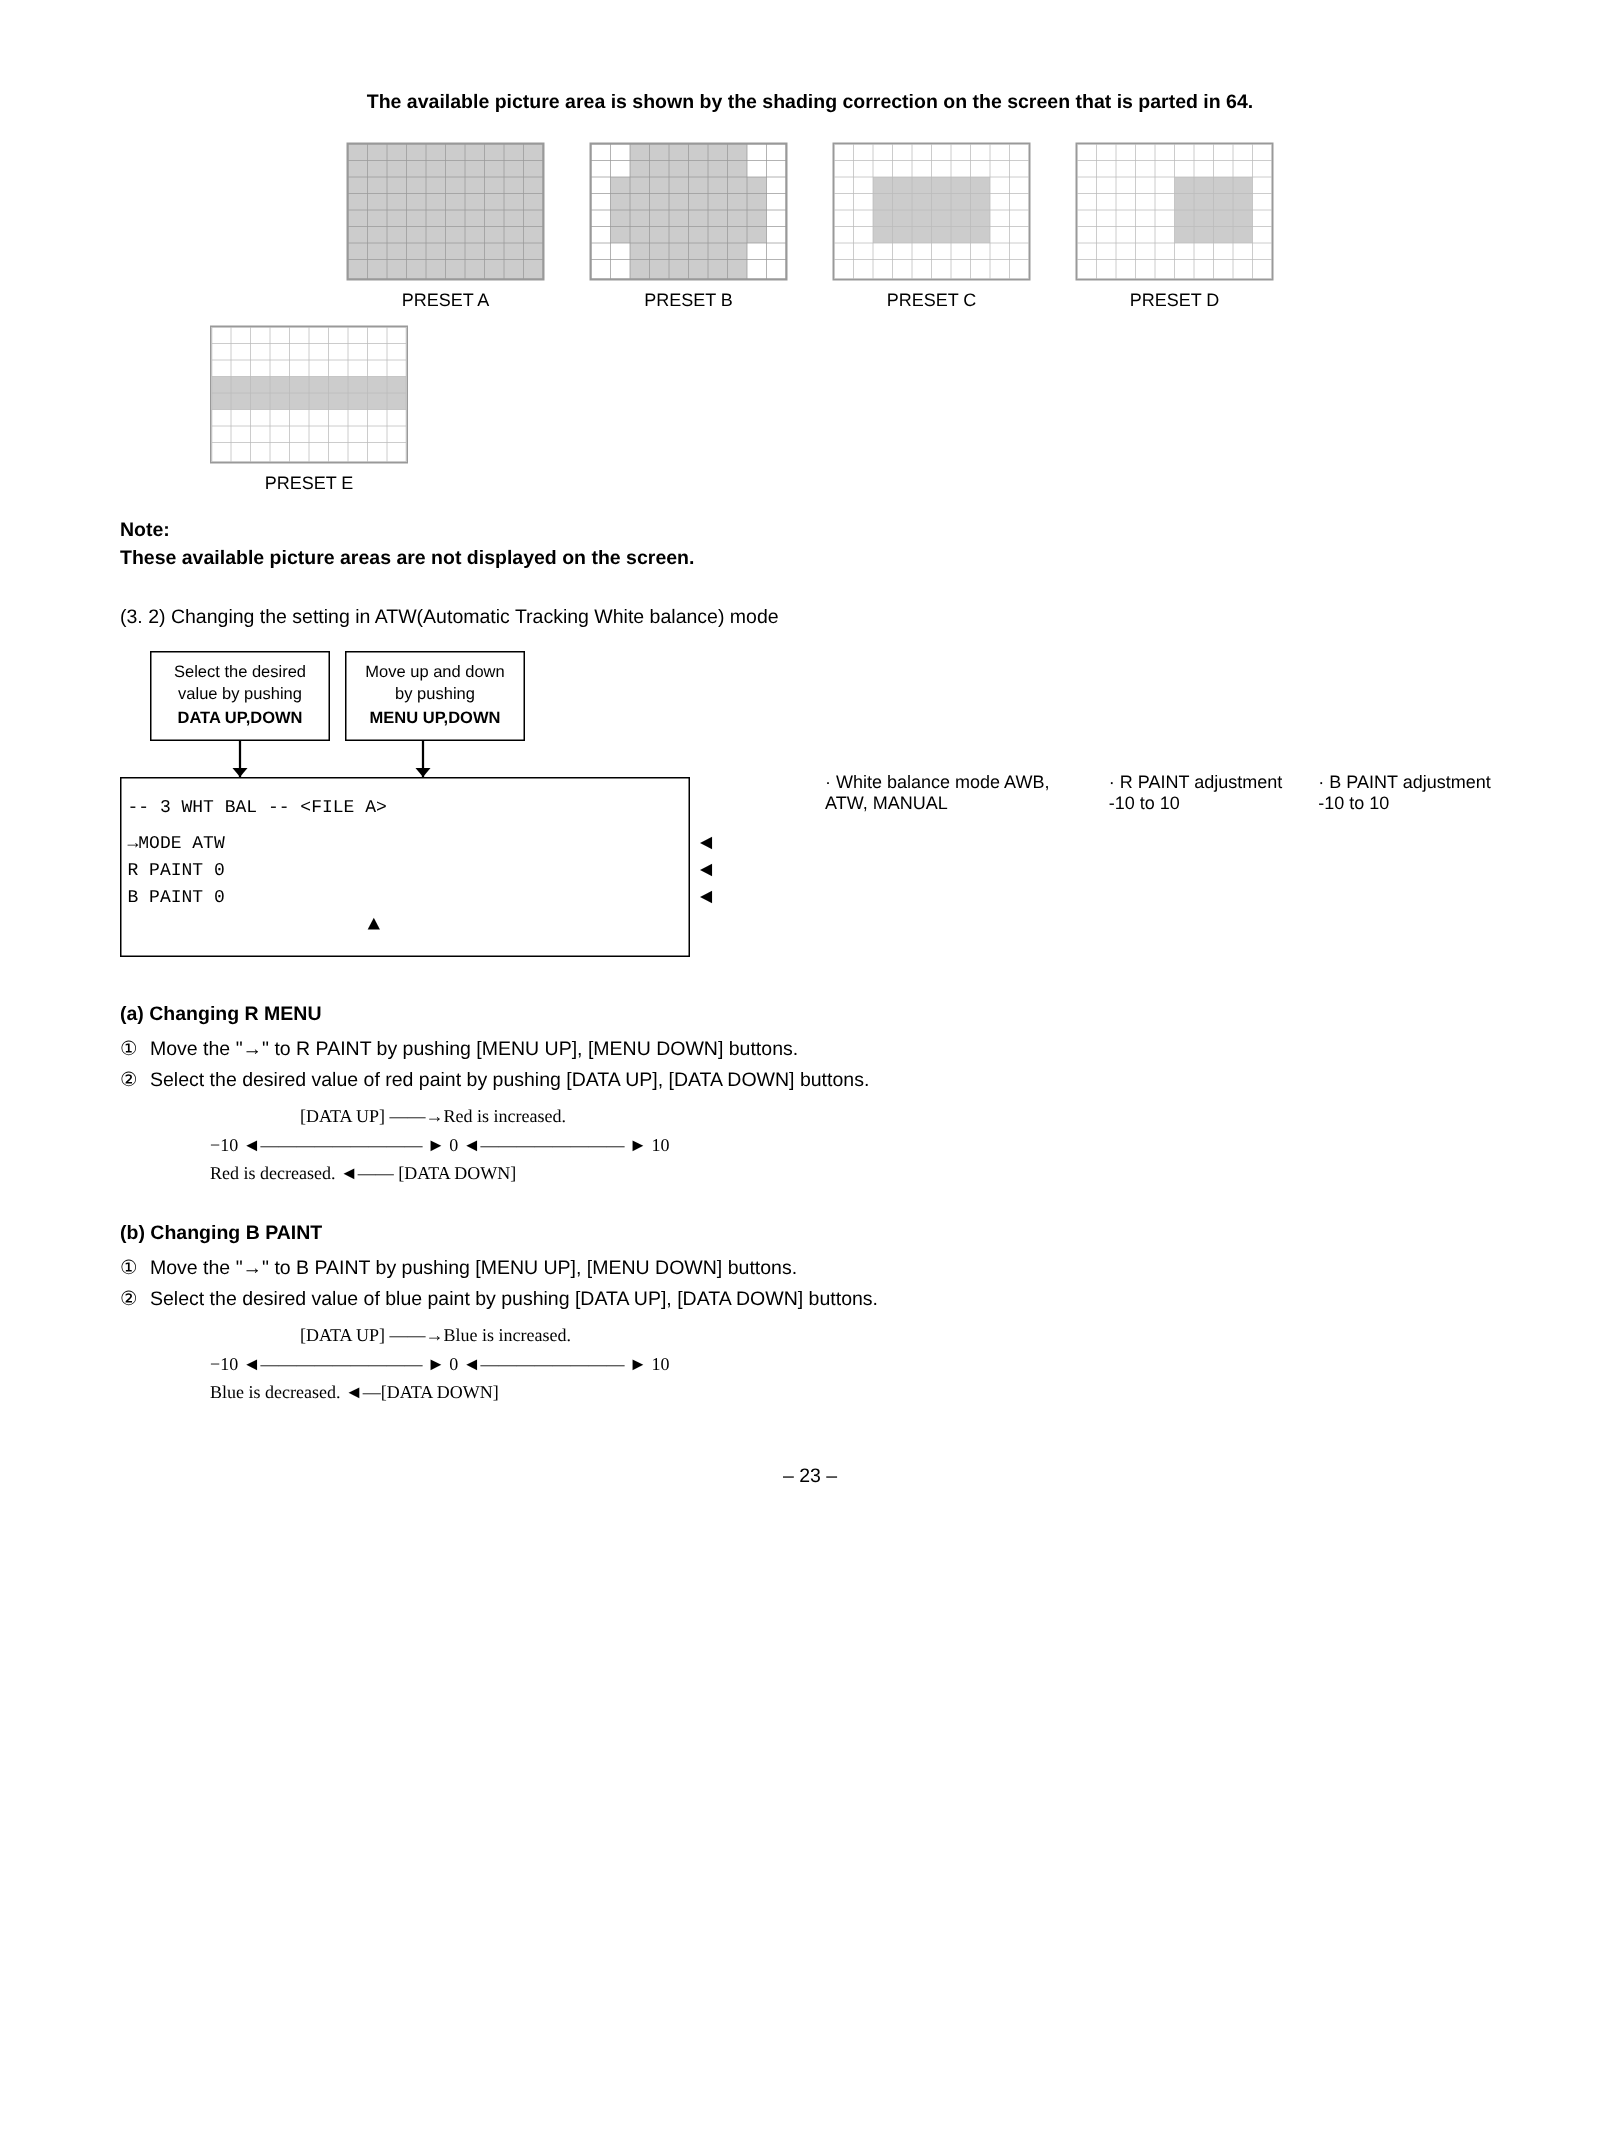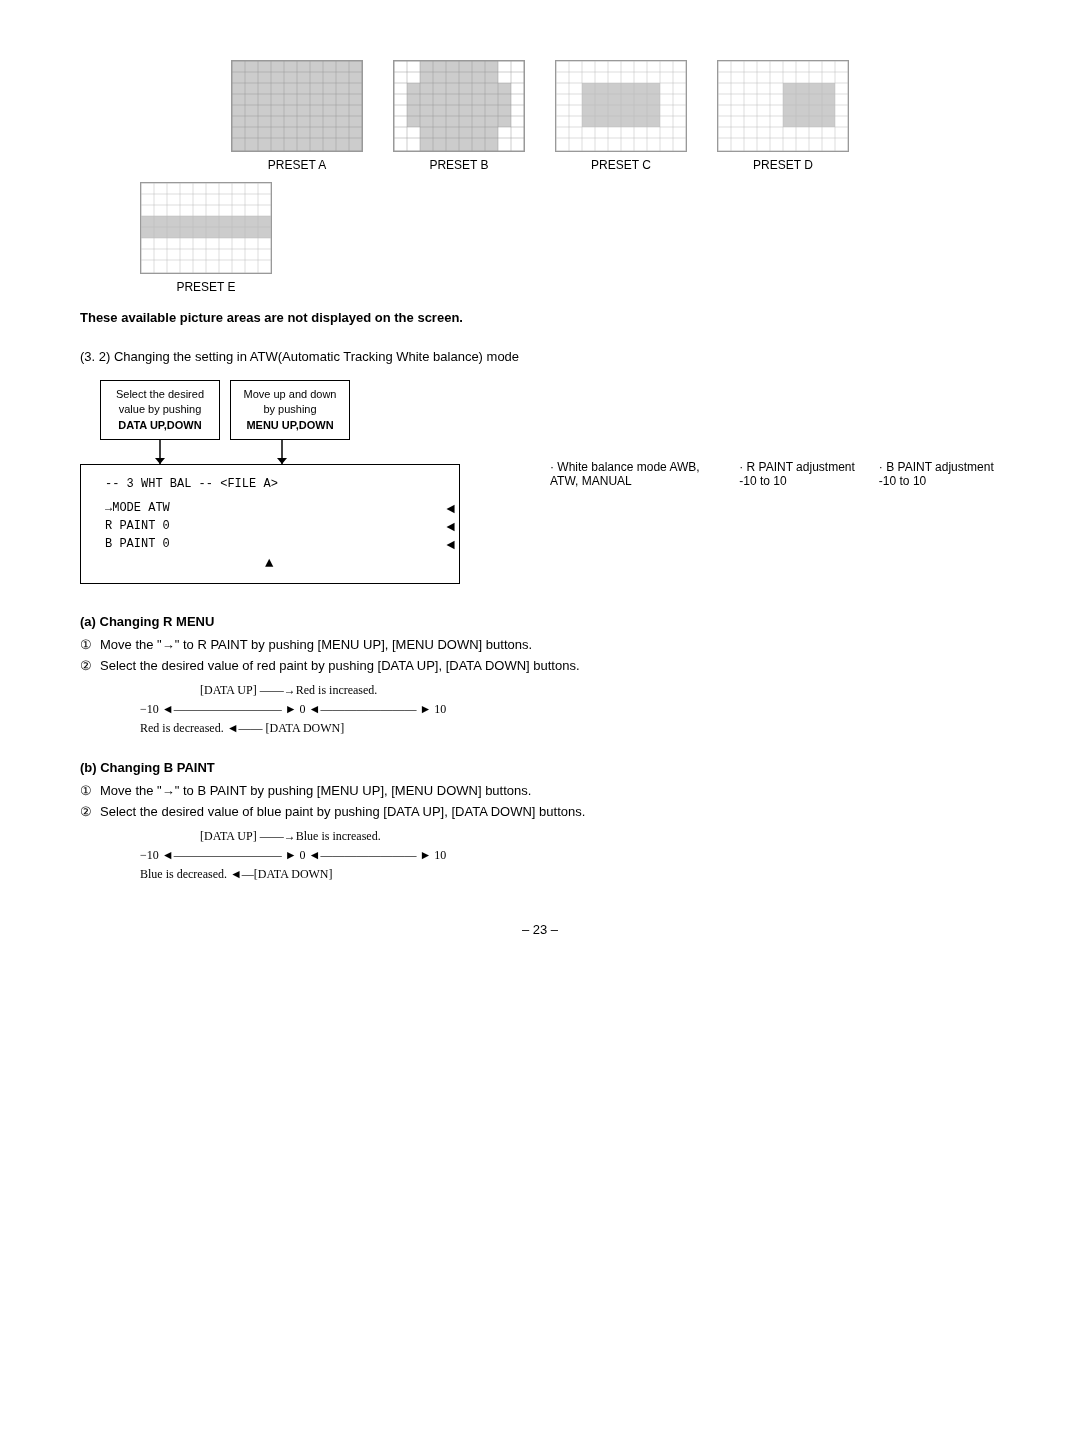--- a/index.html
+++ b/index.html
@@ -86,21 +86,21 @@
       text-align: center;
     }
 
     .callout-box .bold {
       font-weight: bold;
     }
 
     
     .menu-display {
       border: 1px solid #000;
-      padding: 12px 24px;
+      padding: 12px 4px;
       width: 380px;
       margin-top: 0;
       font-size: 12px;
       font-family: 'Courier New', monospace;
       background: #fff;
     }
 
     .menu-display-row {
       margin-bottom: 4px;
     }
@@ -152,20 +152,21 @@
       margin-top: 40px;
       font-size: 13px;
     }
 
   </style>
 </head>
 <body>
 
 <div class="page-content">
 
+  <p class="intro-text">The available picture area is shown by the shading correction on the screen that is parted in 64.</p>
 
   <div class="preset-row">
 
     <div class="preset-item">
       <div class="grid-container">
         <svg class="grid-svg" width="130" height="90">
 
           <rect x="0" y="0" width="130" height="90" fill="#ccc" stroke="none"></rect>
 
           <g stroke="#999" stroke-width="0.5">
@@ -311,20 +312,21 @@
             <line x1="0" y1="77" x2="130" y2="77"></line>
           </g>
           <rect x="0" y="0" width="130" height="90" fill="none" stroke="#bbb" stroke-width="1"></rect>
         </svg>
       </div>
       <span class="preset-label">PRESET E</span>
     </div>
   </div>
 
   <div class="note-section">
+    <p class="note-title">Note:</p>
     <p class="note-body">These available picture areas are not displayed on the screen.</p>
   </div>
 
   <p class="section-title" style="margin-bottom:16px;">(3. 2)  Changing the setting in ATW(Automatic Tracking White balance) mode</p>
 
   <div style="display:flex; align-items:flex-start; margin-bottom:30px;">
 
     <div style="position:relative; width:440px; flex-shrink:0;">
 
       <div style="display:flex; gap:10px; padding-left:20px; margin-bottom:0;">

